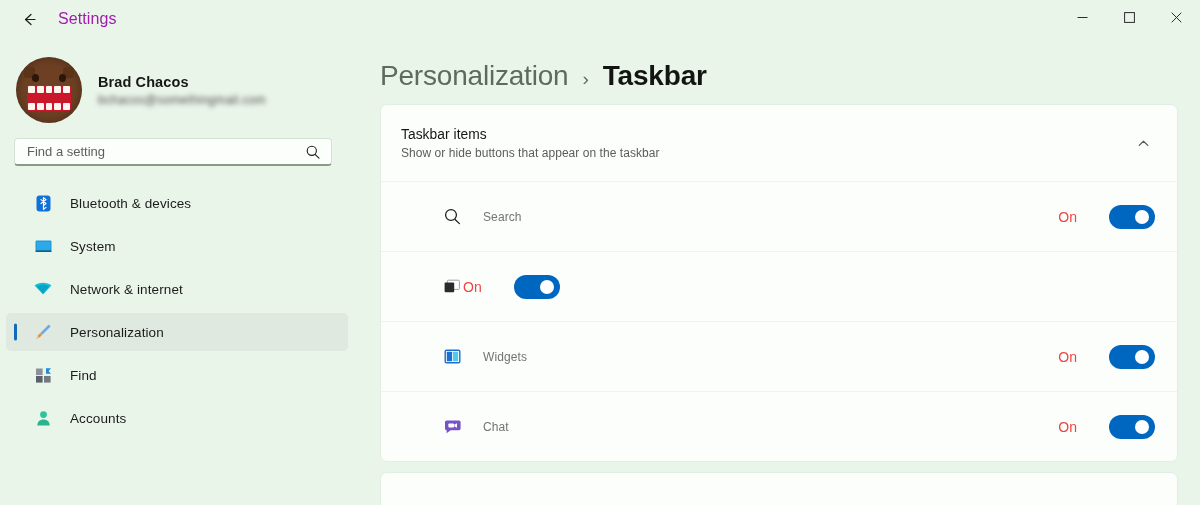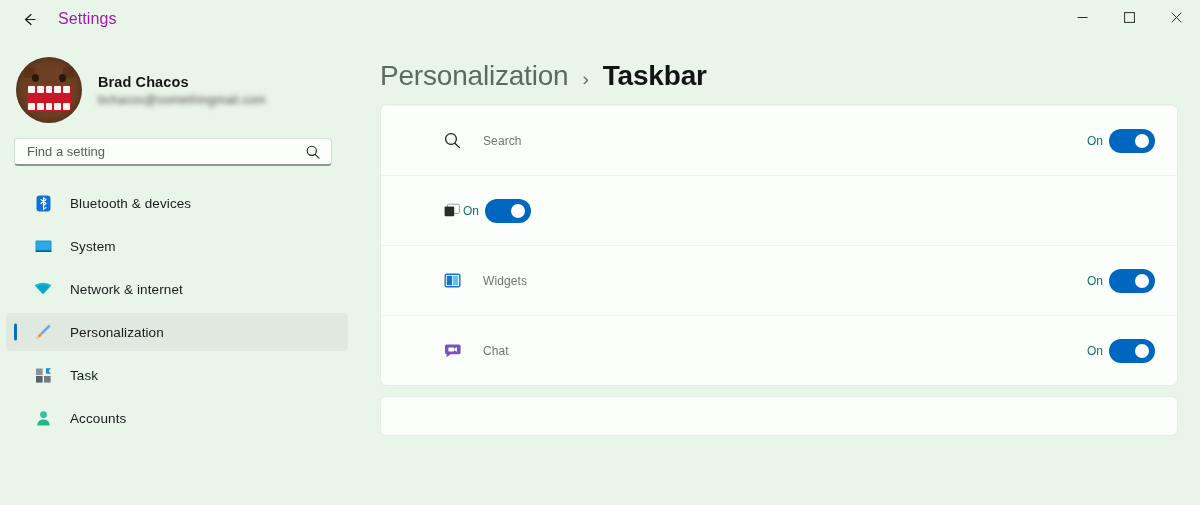--- a/index.html
+++ b/index.html
@@ -264,23 +264,23 @@
     flex: 0 0 auto;
   }
   .row-label {
     margin-left: 20px;
     font-size: 12px;
     color: #737373;
     flex: 1;
     letter-spacing: .1px;
   }
   .row-state {
-    font-size: 12px;
-    color: #0f766e;
-    margin-right: 6px;
+    font-size: 14px;
+    color: #ef4444;
+    margin-right: 32px;
   }
   .toggle {
     width: 46px; height: 24px;
     border-radius: 12px;
     background: #0067c0;
     position: relative;
     cursor: pointer;
     flex: 0 0 auto;
   }
   .toggle .knob {
@@ -425,21 +425,21 @@
       <div class="navitem">
 
         <div class="navicon">
           <svg width="19" height="19" viewBox="0 0 19 19">
             <rect x="2" y="2.5" width="6.6" height="6.6" fill="#8a9199"></rect>
             <rect x="2" y="10" width="6.6" height="6.6" fill="#5b6169"></rect>
             <rect x="10" y="10" width="6.6" height="6.6" fill="#737a82"></rect>
             <path d="M12 2.2 L17 2.2 L14.6 5 L17 7.8 L12 7.8 Z" fill="#1f8bd8"></path>
           </svg>
         </div>
-        <div class="navlabel">Task</div>
+        <div class="navlabel">Find</div>
       </div>
 
       <div class="navitem">
 
         <div class="navicon">
           <svg width="19" height="19" viewBox="0 0 19 19">
             <circle cx="9.5" cy="5.6" r="3.4" fill="#2fc39b"></circle>
             <path d="M3.3 16.6 C3.3 12.6 6.2 10.6 9.5 10.6 C12.8 10.6 15.7 12.6 15.7 16.6 Z" fill="#29b48f"></path>
           </svg>
         </div>
@@ -452,20 +452,31 @@
   <div class="main">
 
     <div class="breadcrumb">
       <span class="crumb-parent">Personalization</span>
       <span class="crumb-sep">›</span>
       <span class="crumb-current">Taskbar</span>
     </div>
 
     <div class="card">
 
+      <div class="card-header">
+        <div class="ch-text">
+          <div class="ch-title">Taskbar items</div>
+          <div class="ch-sub">Show or hide buttons that appear on the taskbar</div>
+        </div>
+        <div class="chev">
+          <svg width="15" height="15" viewBox="0 0 15 15" fill="none">
+            <path d="M3.2 9.4 L7.5 5.2 L11.8 9.4" stroke="currentColor" stroke-width="1.3" stroke-linecap="round" stroke-linejoin="round"></path>
+          </svg>
+        </div>
+      </div>
 
       <div class="row">
         <div class="row-icon">
           <svg width="19" height="19" viewBox="0 0 19 19" fill="none">
             <circle cx="8" cy="8" r="5.4" stroke="#1b1b1b" stroke-width="1.25"></circle>
             <path d="M12.1 12.5 L16.4 16.6" stroke="#1b1b1b" stroke-width="1.25" stroke-linecap="round"></path>
           </svg>
         </div>
         <div class="row-label">Search</div>
         <div class="row-state">On</div>

